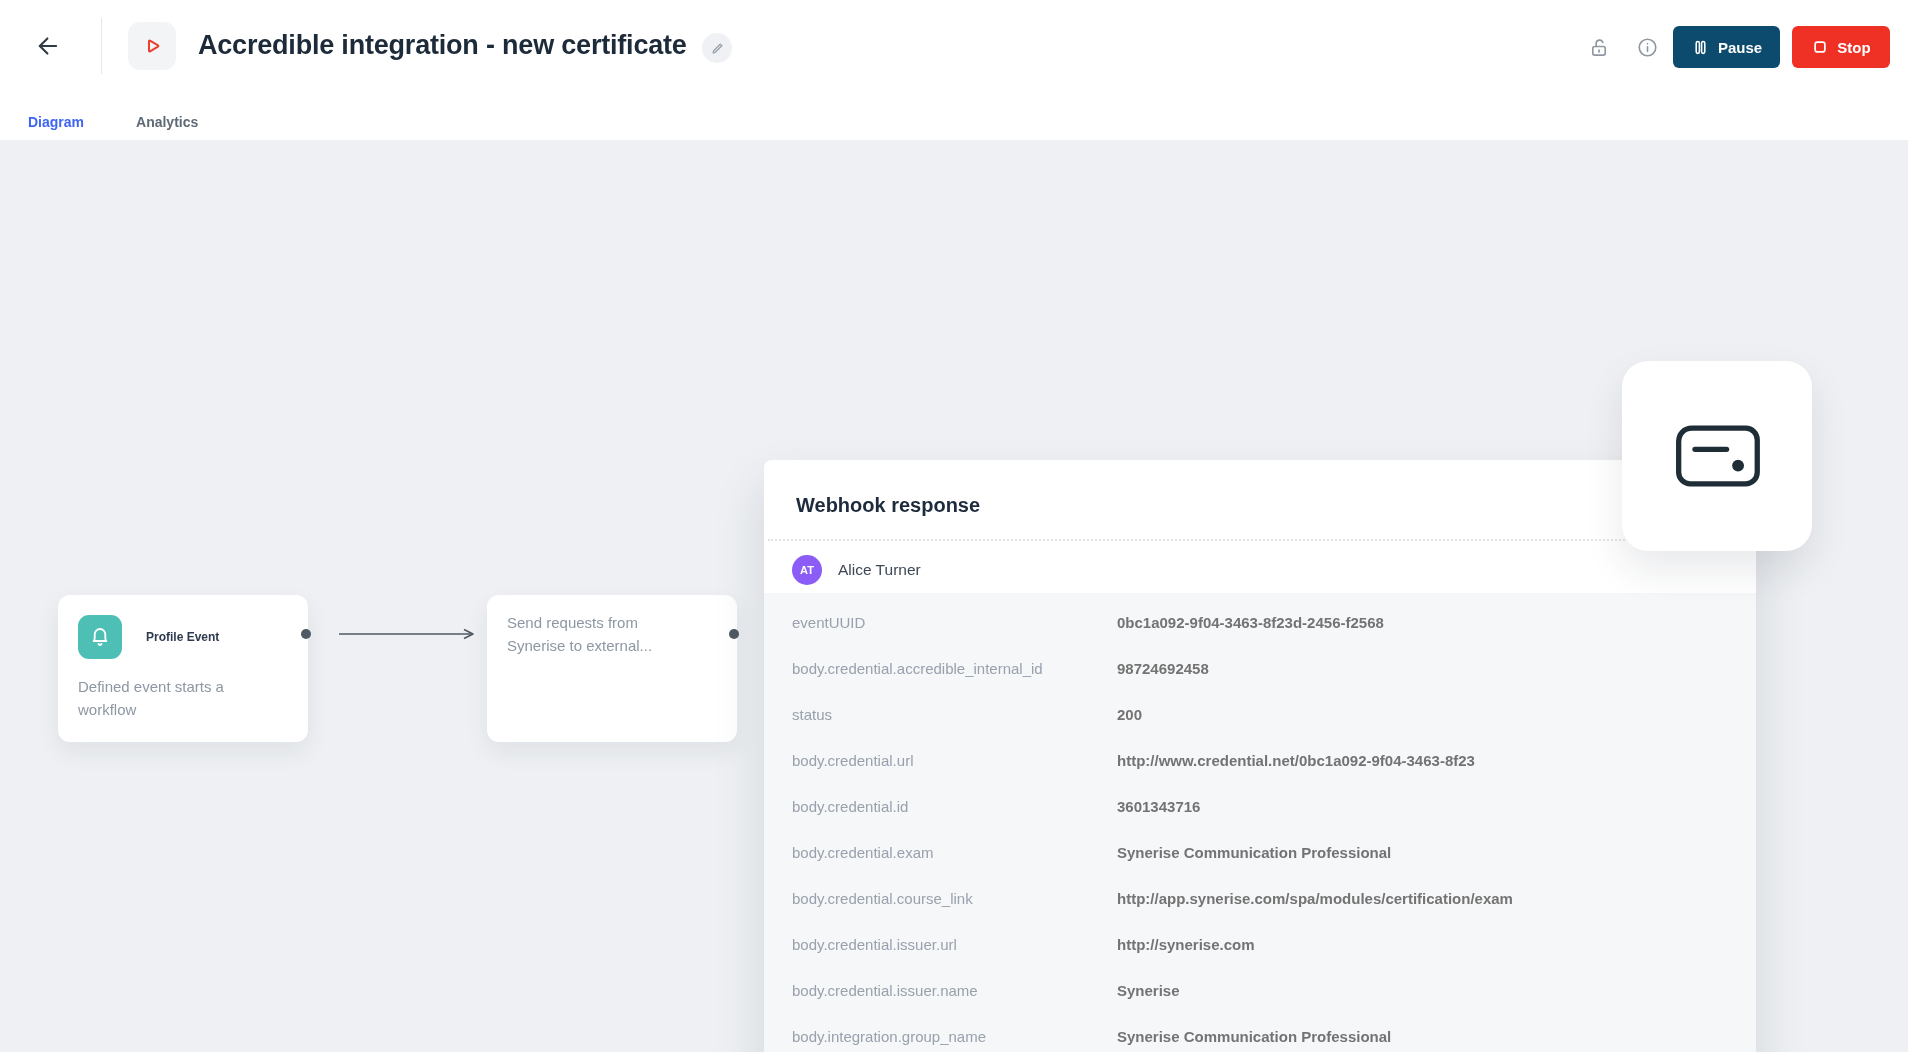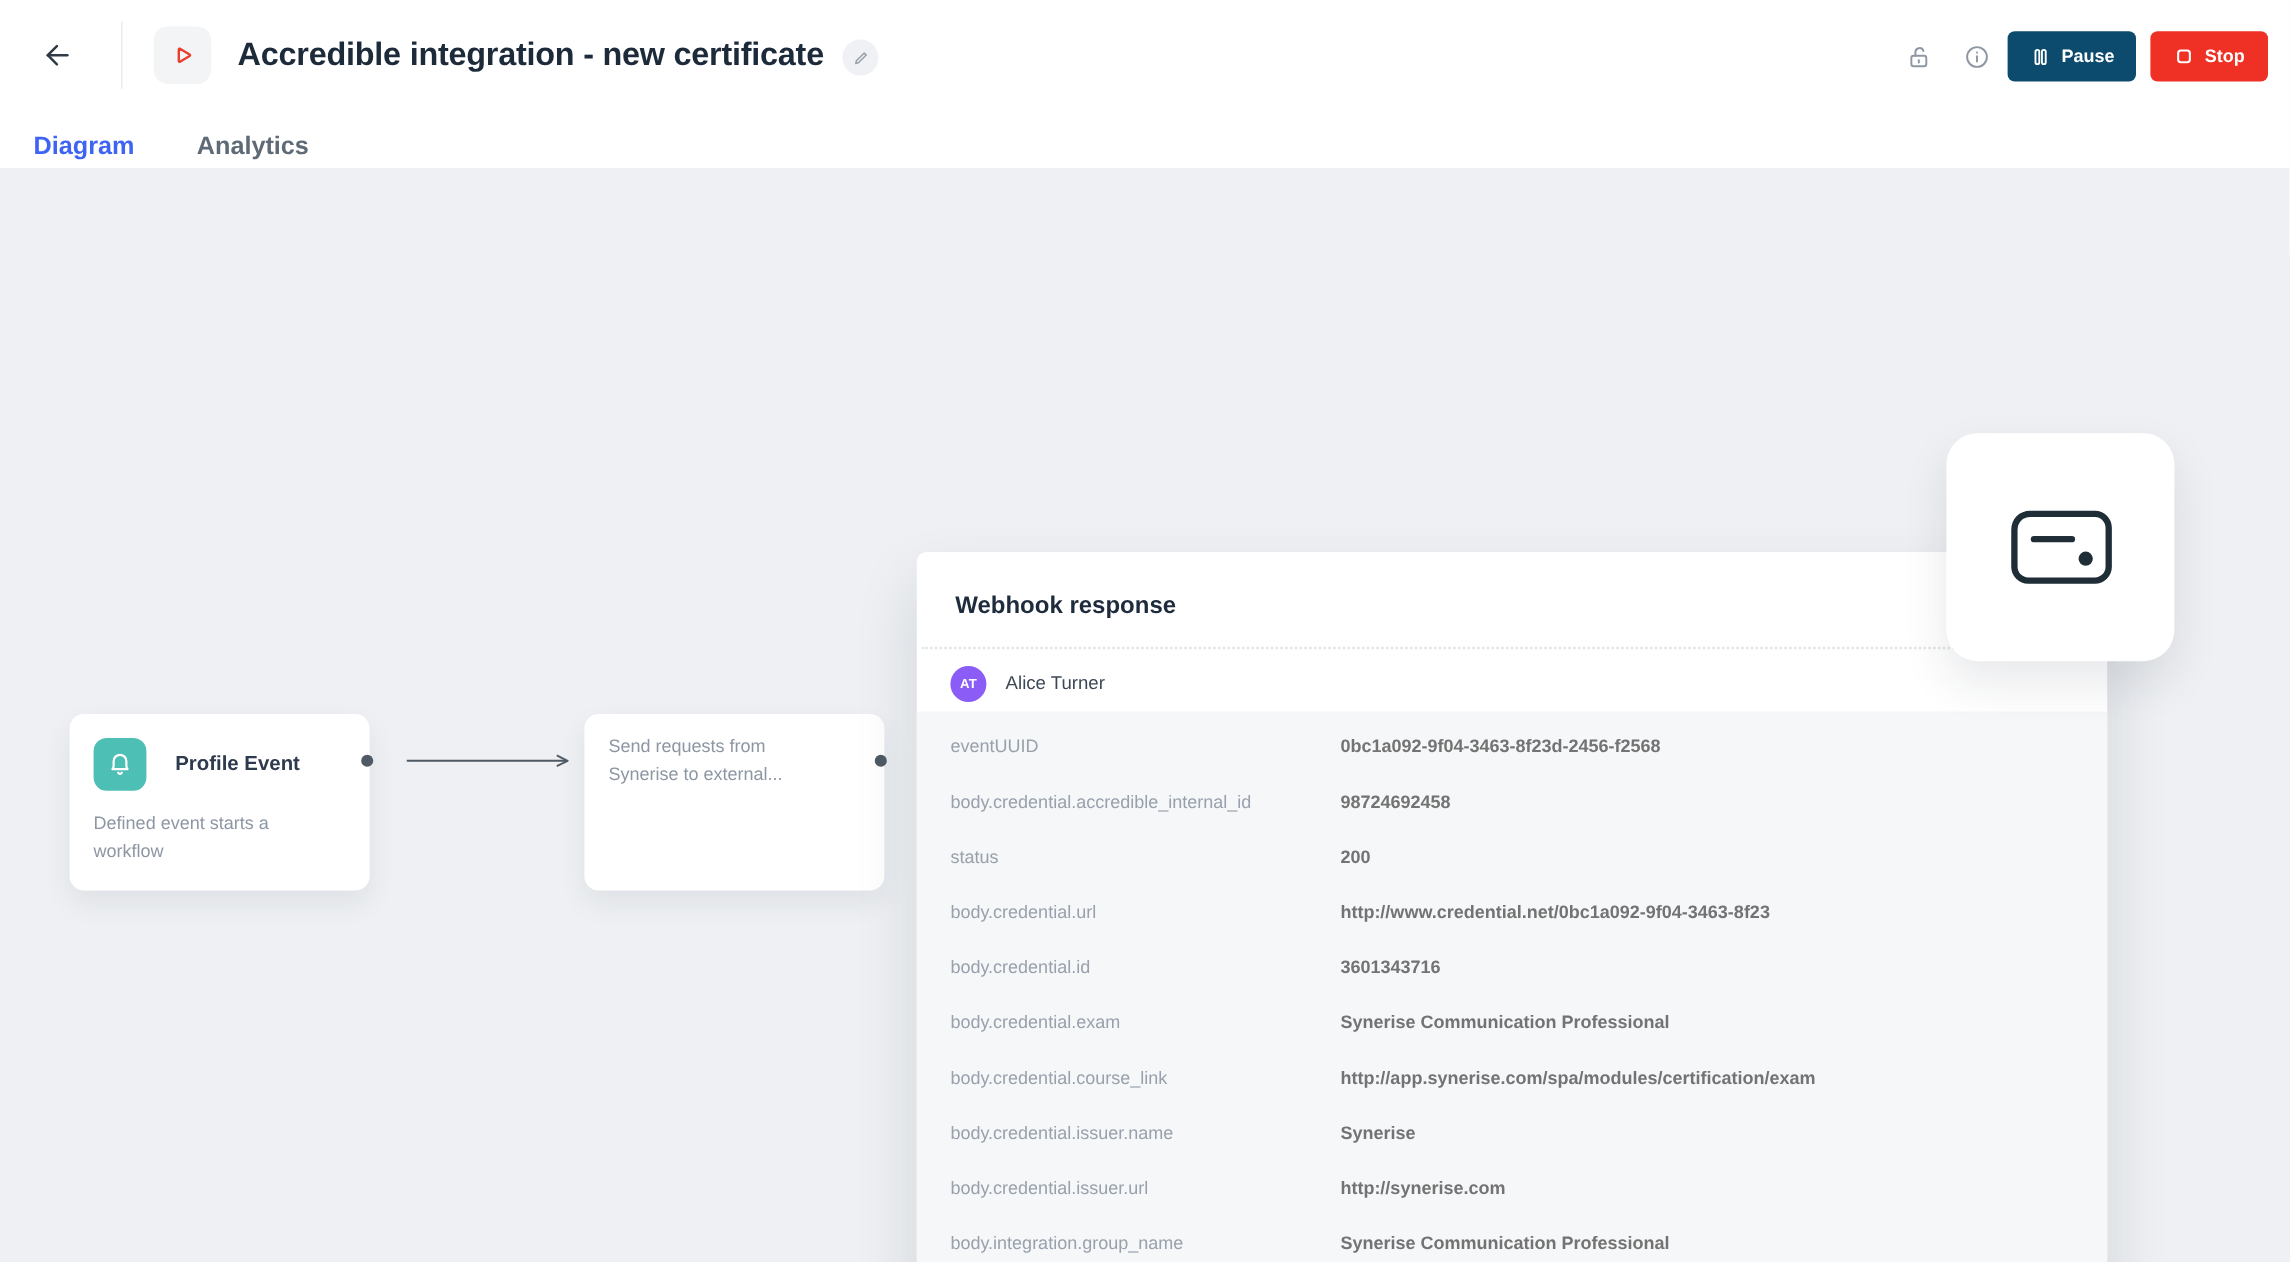--- a/index.html
+++ b/index.html
@@ -15,33 +15,33 @@
   .edit-btn { position:absolute; left:702px; top:33px; width:30px; height:30px; border-radius:50%; border:none; background:#eff1f4; cursor:pointer; display:flex; align-items:center; justify-content:center; }
   .icon-btn { position:absolute; top:34px; width:26px; height:26px; border:none; background:transparent; cursor:pointer; display:flex; align-items:center; justify-content:center; }
   .lock-btn { left:1586px; }
   .info-btn { left:1634px; }
   .action-btn { position:absolute; top:26px; height:42px; border:none; border-radius:6px; color:#ffffff; font-family:"Liberation Sans",sans-serif; font-size:15px; font-weight:700; display:flex; align-items:center; justify-content:center; gap:8px; cursor:pointer; }
   .pause-btn { left:1673px; width:107px; background:#0c4a6e; }
   .stop-btn { left:1792px; width:98px; background:#ee3124; }
 
   
   .tabs { position:relative; height:54px; background:#ffffff; display:flex; align-items:center; padding-left:28px; gap:52px; }
-  .tab { font-size:21px; font-weight:700; color:#5e6a76; cursor:pointer; position:relative; padding-bottom:2px;margin-top:20px; }
+  .tab { font-size:14px; font-weight:700; color:#5e6a76; cursor:pointer; position:relative; padding-bottom:2px;margin-top:20px; }
   .tab.active { color:#3e64f4; }
   .tab.active::after { content:""; position:absolute; left:-4px; right:-4px; bottom:-16px; height:3px; background:#3e64f4; }
 
   
   .canvas { position:relative; height:912px; background:#eef0f3; }
 
   .node { position:absolute; width:250px; height:147px; background:#ffffff; border-radius:12px; box-shadow:0 10px 24px rgba(30,42,60,0.07); cursor:pointer; }
   .node-head { display:flex; align-items:center; gap:24px; padding:20px 18px 0 20px; }
   .node-icon { width:44px; height:44px; border-radius:11px; display:flex; align-items:center; justify-content:center; flex:none; }
   .node-icon.teal { background:#4dbfb4; }
   .node-icon.orange { background:#f09d3f; }
-  .node-title { font-size:17px; font-weight:700; color:#2e3b4e; white-space:nowrap; }
+  .node-title { font-size:12px; font-weight:700; color:#2e3b4e; white-space:nowrap; }
   .node-desc { padding:16px 20px 0 20px; font-size:15px; line-height:23px; color:#8d97a3; max-width:218px; }
   #node1 { left:58px; top:455px; }
   #node2 { left:487px; top:455px; }
 
   .conn-dot { position:absolute; width:10px; height:10px; border-radius:50%; background:#4f5a64; cursor:pointer; }
   .arrow-svg { position:absolute; left:337px; top:488px; overflow:visible; }
 
   
   .panel { position:absolute; left:764px; top:320px; width:992px; height:632px; background:#ffffff; border-radius:8px; box-shadow:0 26px 52px rgba(25,35,55,0.13); }
   .panel-title { padding:34px 32px 22px 32px; font-size:20px; font-weight:700; color:#1e2b3c; }
@@ -179,27 +179,27 @@
           <div class="k">body.credential.exam</div>
           <div class="v">Synerise Communication Professional</div>
         </div>
 
         <div class="row">
           <div class="k">body.credential.course_link</div>
           <div class="v">http://app.synerise.com/spa/modules/certification/exam</div>
         </div>
 
         <div class="row">
+          <div class="k">body.credential.issuer.url</div>
+          <div class="v">http://synerise.com</div>
+        </div>
+
+        <div class="row">
           <div class="k">body.credential.issuer.name</div>
           <div class="v">Synerise</div>
-        </div>
-
-        <div class="row">
-          <div class="k">body.credential.issuer.url</div>
-          <div class="v">http://synerise.com</div>
         </div>
 
         <div class="row">
           <div class="k">body.integration.group_name</div>
           <div class="v">Synerise Communication Professional</div>
         </div>
       </div>
   </section>
 
   <div class="icon-card">

